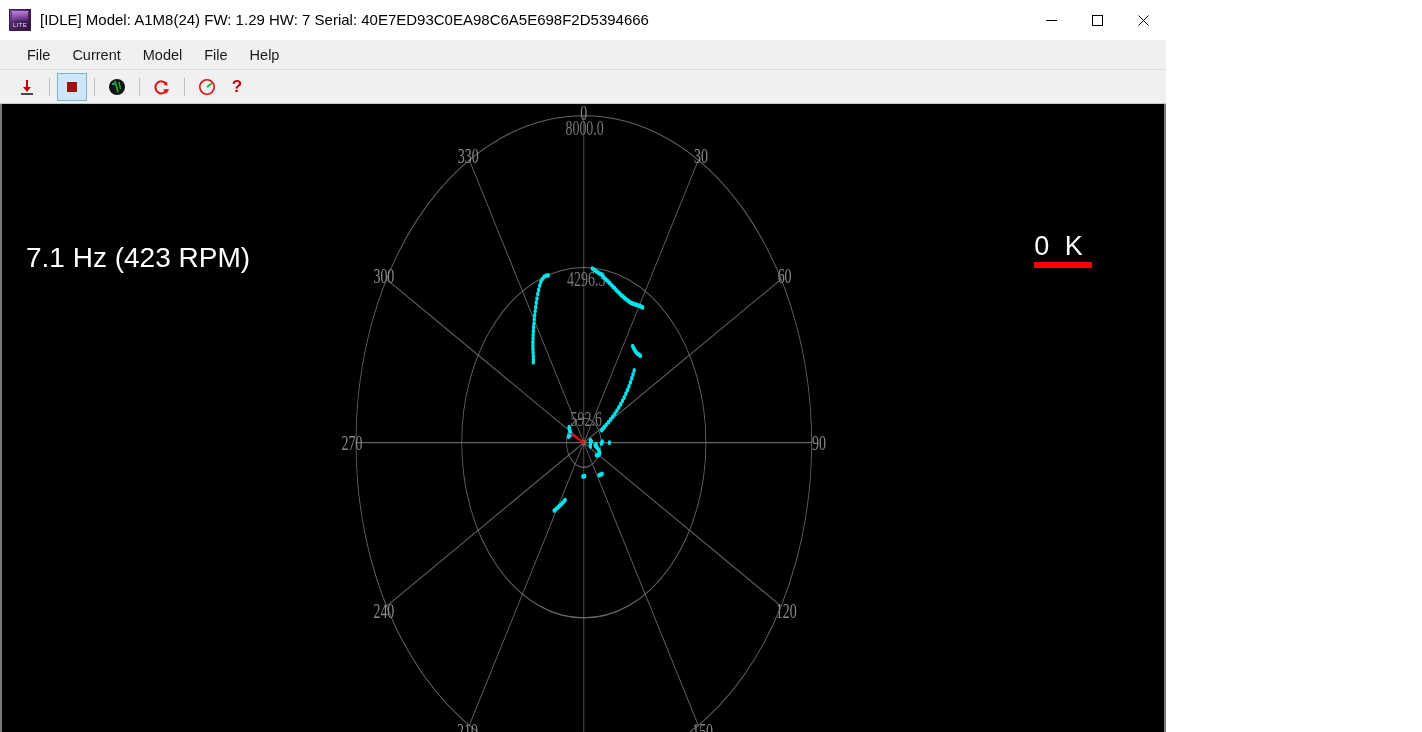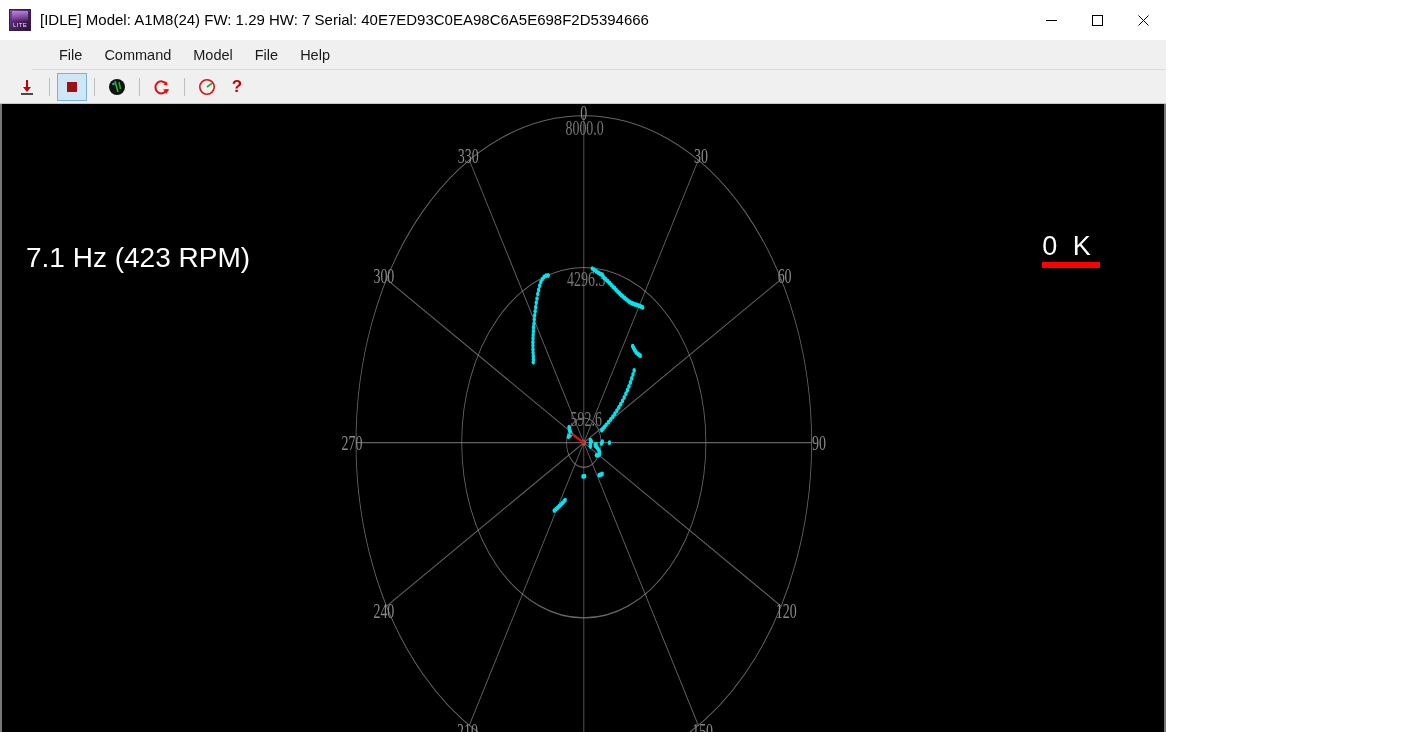--- a/index.html
+++ b/index.html
@@ -79,21 +79,20 @@
 
   
   .menubar {
     height: 30px;
     flex: 0 0 30px;
     background: #f0f0f0;
     display: flex;
     align-items: center;
     padding-left: 16px;
     border-bottom: 1px solid #dcdcdc;
-    margin-left: 32px;
   }
   .menu-item {
     font-size: 14.5px;
     color: #1a1a1a;
     padding: 3px 11px;
     cursor: default;
     white-space: nowrap;
   }
 
   
@@ -154,21 +153,21 @@
     position: absolute;
     left: 24px; top: 140px;
     font-size: 28px;
     color: #ffffff;
     white-space: nowrap;
     line-height: 1;
     font-family: "Liberation Sans", sans-serif;
   }
   .hud-count {
     position: absolute;
-    right: 64px; top: 128px;
+    right: 72px; top: 128px;
     text-align: center;
   }
   .hud-count-text {
     font-size: 27px;
     color: #ffffff;
     letter-spacing: 4px;
     line-height: 1.05;
     font-family: "Liberation Sans", sans-serif;
   }
   .hud-count-bar {
@@ -244,21 +243,21 @@
         <svg width="13" height="13" viewBox="0 0 13 13">
             <line x1="1.5" y1="1.5" x2="11.5" y2="11.5" stroke="#000" stroke-width="1"></line>
             <line x1="11.5" y1="1.5" x2="1.5" y2="11.5" stroke="#000" stroke-width="1"></line>
           </svg>
       </div>
     </div>
   </div>
 
   <div class="menubar">
     <div class="menu-item">File</div>
-    <div class="menu-item">Command</div>
+    <div class="menu-item">Current</div>
     <div class="menu-item">Model</div>
     <div class="menu-item">File</div>
     <div class="menu-item">Help</div>
   </div>
 
   <div class="toolbar">
 
     <div class="tool-btn">
       <svg width="20" height="20" viewBox="0 0 20 20">
         <line x1="10" y1="3" x2="10" y2="12" stroke="#c00000" stroke-width="2"></line>

